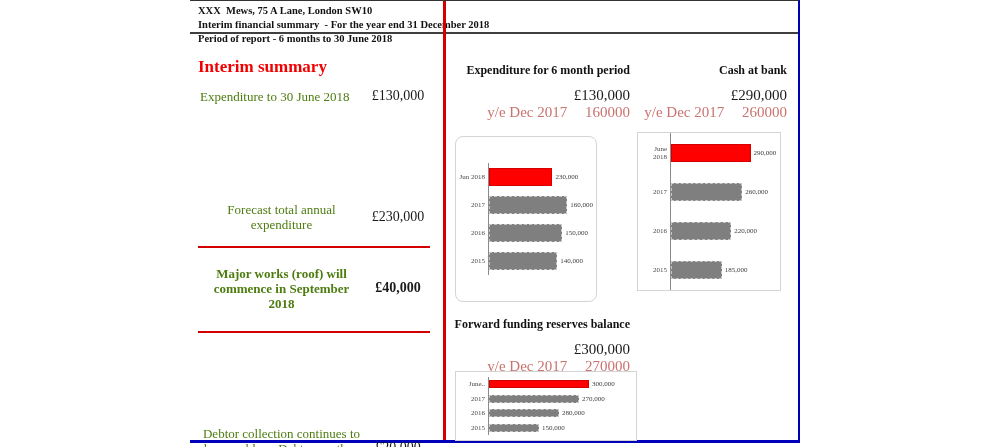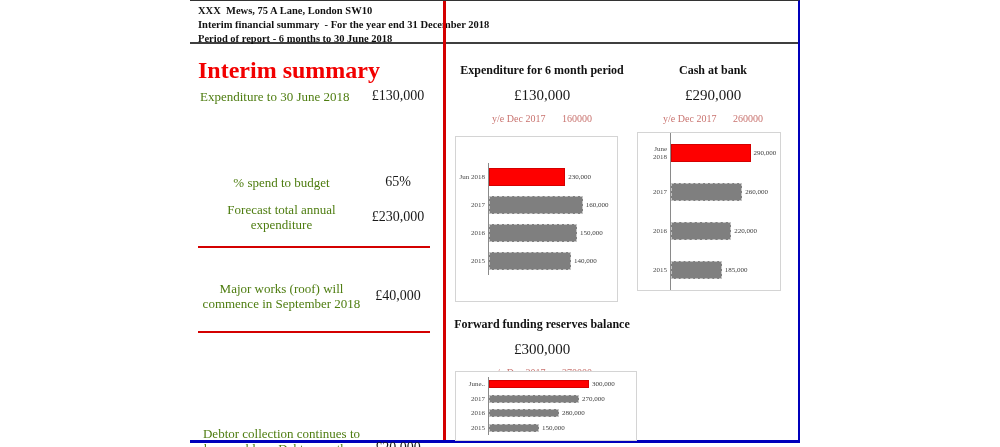--- a/index.html
+++ b/index.html
@@ -3,51 +3,51 @@
 <meta charset="utf-8">
 <style>
   * { margin:0; padding:0; box-sizing:border-box; }
   html,body { background:#ffffff; font-family:"Liberation Serif","DejaVu Serif",serif; }
   .canvas { position:relative; width:1000px; height:447px; background:#fff; overflow:hidden; }
 
   .content { position:absolute; left:190px; top:0; width:610px; height:443px;
              border-top:1px solid #333; border-right:2px solid #0000bb; border-bottom:3px solid #0000bb; }
 
   
-  .hdr { position:absolute; left:0; top:0; width:100%; height:43px; border-bottom:2px solid #3f3f3f; padding:3px 0 0 8px; }
+  .hdr { position:absolute; left:0; top:0; width:100%; height:33px; border-bottom:2px solid #3f3f3f; padding:3px 0 0 8px; }
   .hdr div { font-size:10.5px; font-weight:bold; color:#111; line-height:14px; white-space:pre-wrap; }
 
   
   .vdivider { position:absolute; left:253px; top:0; width:3px; height:100%; background:#d40000; }
 
   
   .leftcol { position:absolute; left:0; top:51px; width:253px; bottom:0; }
-  .ltitle { position:absolute; left:8px; top:5px; font-size:24px; font-weight:bold; color:#f20000; }
+  .ltitle { position:absolute; left:8px; top:5px; font-size:17px; font-weight:bold; color:#f20000; }
   .lrow { position:absolute; left:10px; width:233px; display:flex; align-items:center; }
   .llabel { flex:1; font-size:13px; color:#4d7c0f; line-height:15px; }
   .llabel.ctr { text-align:center; }
   .lvalue { width:70px; text-align:center; font-size:14px; color:#1a1a1a; flex-shrink:0; }
   .redline { position:absolute; left:8px; width:232px; height:2px; background:#d40000; }
   .r1{top:36px;} .r2{top:68px;height:34px;} .r3{top:122px;} .r4{top:148px;height:34px;}
-  .d1{top:194px;} .r5{top:216px;height:56px;} .d2{top:279px;} .r6{top:320px;height:56px;margin-top:48px;}
+  .d1{top:194px;} .r5{top:208px;height:56px;font-weight:bold;} .d2{top:279px;} .r6{top:320px;height:56px;margin-top:48px;}
 
   
   .rightcol { position:absolute; left:256px; top:51px; right:0; bottom:0; }
-  .chead { position:absolute; text-align:center; }
+  .chead { position:absolute; text-align:right; }
   .chead .ct { font-size:12px; font-weight:bold; color:#111; }
   .chead .cv { font-size:15px; color:#1a1a1a; margin-top:9px; }
-  .chead .cs { font-size:10px; color:#c9736f; margin-top:9px; }
+  .chead .cs { font-size:15px; color:#c9736f; margin-top:0; }
   .chead .cs span { display:inline-block; }
   .chead .cs .gap { margin-left:14px; }
   .h1 { left:8px; top:11px; width:176px; }
   .h2 { left:193px; top:11px; width:148px; }
   .h3 { left:8px; top:265px; width:176px; }
 
   .chartbox { position:absolute; border:1px solid #d4d4d4; background:#fff; display:flex; flex-direction:column; justify-content:center; }
-  .cb1 { left:9px;  top:84px;  width:163px; height:166px; padding:26px 2px; }
+  .cb1 { left:9px;  top:84px;  width:142px; height:166px; padding:26px 2px;border-radius:8px; }
   .cb2 { left:191px; top:80px; width:144px; height:159px; padding:0 2px; }
   .cb3 { left:9px;  top:319px; width:182px; height:70px;  padding:5px 2px; }
 
   .crow { display:flex; align-items:center; flex:1; min-height:0; }
   .clab { width:30px; flex-shrink:0; text-align:right; padding-right:3px; font-size:7px; color:#4a4a4a; line-height:8px; }
   .ctrack { flex:1; height:100%; border-left:1px solid #8a8a8a; display:flex; align-items:center; }
   .cbar { height:18px; background:#7f7f7f; border:1px dashed #c6c6c6; flex-shrink:0; }
   .cb3 .cbar { height:8px; }
   .cbar.hl { background:#fe0000; border:1px solid #d40000; }
   .cval { font-size:7px; color:#3c3c3c; margin-left:3px; white-space:nowrap; }
@@ -68,24 +68,20 @@
 
     <div class="leftcol">
       <div class="ltitle">Interim summary</div>
 
       <div class="lrow r1">
         <div class="llabel">Expenditure to 30 June 2018</div>
         <div class="lvalue">£130,000</div>
       </div>
 
 
-      <div class="lrow r3">
-        <div class="llabel ctr">% spend to budget</div>
-        <div class="lvalue">65%</div>
-      </div>
 
       <div class="lrow r4">
         <div class="llabel ctr">Forecast total annual expenditure</div>
         <div class="lvalue">£230,000</div>
       </div>
 
       <div class="redline d1"></div>
 
       <div class="lrow r5">
         <div class="llabel ctr">Major works (roof) will commence in September 2018</div>

